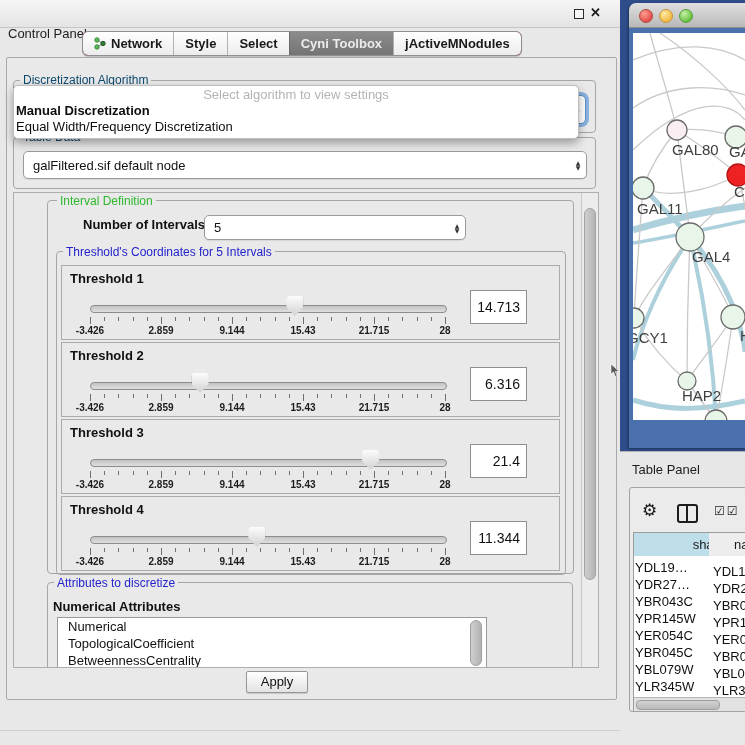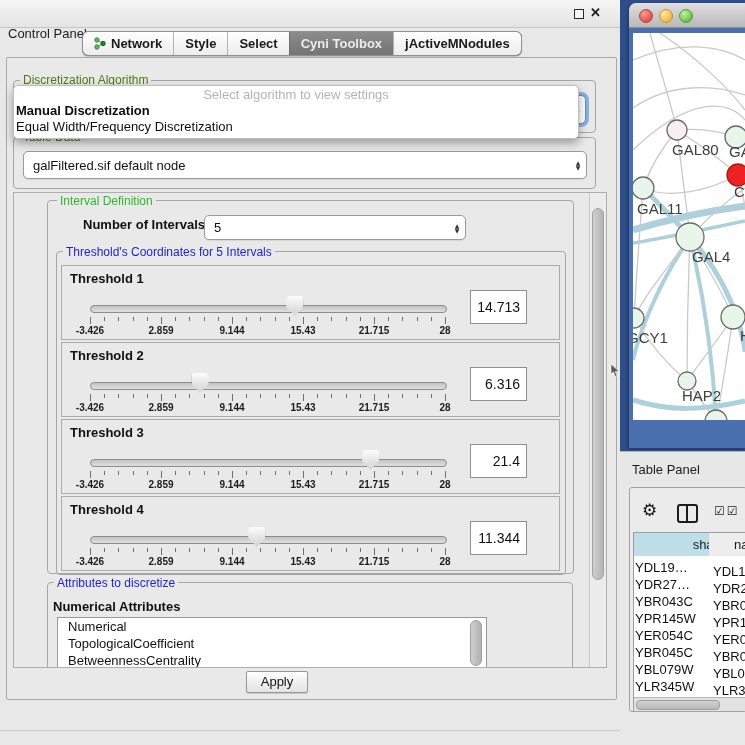--- a/index.html
+++ b/index.html
@@ -14,33 +14,33 @@
   .segbar{display:flex;align-items:stretch;border:1px solid #8f8f8f;border-radius:6px;overflow:hidden;background:#7f1d1d;box-shadow:0 1px 1px rgba(0,0,0,.18);}
   .seg{display:flex;align-items:center;gap:5px;padding:0 11px;font-size:13px;font-weight:700;color:#191919;background:linear-gradient(#ffffff,#ececec);border-left:1px solid #b2b2b2;white-space:nowrap;}
   .seg:first-child{border-left:none;}
   .seg-dark{background:linear-gradient(#8c8c8c,#747474);color:#ececec;border-left-color:#6d6d6d;}
   #top-tabs{left:82px;top:31px;height:23px;}
   #bottom-tabs{left:143px;top:704px;height:21px;}
   .bottom-line{left:0;top:730px;width:620px;height:1px;background:#cecece;}
   .content-panel{left:6px;top:57px;width:609px;height:641px;border:1px solid #a9a9a9;background:#e9e9e9;border-radius:2px;}
   
   .groupbox{position:absolute;border:1px solid #a6a6a6;border-radius:4px;}
-  .grouptitle{position:absolute;font-size:12px;background:#e9e9e9;padding:0 3px;white-space:nowrap;color:#4d7c0f;}
+  .grouptitle{position:absolute;font-size:12px;background:#e9e9e9;padding:0 3px;white-space:nowrap;color:#0c4a6e;}
   .gt-green{color:#2eb82e;}
   .gt-blue{color:#2323cc;}
   .combo{position:absolute;background:#fff;border:1px solid #9a9a9a;border-radius:5px;display:flex;align-items:center;font-size:13px;box-shadow:0 1px 1px rgba(0,0,0,.08);}
   .combo .val{flex:1;padding-left:9px;color:#111;overflow:hidden;white-space:nowrap;}
   .spin{width:16px;display:flex;flex-direction:column;align-items:center;justify-content:center;color:#333;font-size:6px;line-height:5px;font-family:"DejaVu Sans",sans-serif;}
   .focusring{box-shadow:0 0 0 3px rgba(106,158,220,.75);border-color:#5a90c8;}
   .popup{left:13px;top:85px;width:564px;height:52px;background:#fff;border:1px solid #bdbdbd;border-radius:5px;box-shadow:0 4px 10px rgba(0,0,0,.35);font-size:13px;overflow:hidden;}
   .popup-head{height:17px;text-align:center;color:#b4b4b4;line-height:17px;}
   .popup-item{height:16px;line-height:16px;padding-left:2px;color:#0e0e0e;}
   .popup-item.b{font-weight:700;}
   
-  .scrollpane{left:13px;top:192px;width:584px;height:474px;border:1px solid #aeaeae;background:#e9e9e9;overflow:hidden;padding-left:8px;}
+  .scrollpane{left:13px;top:192px;width:584px;height:474px;border:1px solid #aeaeae;background:#e9e9e9;overflow:hidden;}
   .vsb-track{right:0;top:0;width:16px;height:100%;border-left:1px solid #c9c9c9;background:#ececec;}
   .vsb-thumb{left:2px;top:15px;width:10px;height:370px;border-radius:6px;background:linear-gradient(90deg,#cfcfcf,#b4b4b4);border:1px solid #a3a3a3;}
   .bold13{font-size:13px;font-weight:700;color:#111;}
   .th-panel{position:absolute;left:47px;width:497px;height:73px;border:1px solid #ababab;background:#e9e9e9;}
   .th-label{position:absolute;left:8px;top:5px;font-size:13px;font-weight:700;color:#111;}
   .th-track{position:absolute;left:28px;top:39px;width:355px;height:6px;border:1px solid #8d8d8d;border-radius:4px;background:linear-gradient(#c3c3c3,#dfdfdf);}
   .th-thumb{position:absolute;top:30px;width:17px;height:20px;background:linear-gradient(#fcfcfc,#d2d2d2);clip-path:polygon(10% 0,90% 0,100% 14%,100% 55%,50% 100%,0 55%,0 14%);filter:drop-shadow(0 0 1px #767676);}
   .tick{position:absolute;top:51px;width:1px;height:4px;background:#6e6e6e;}
   .tick.major{height:7px;}
   .tick-label{position:absolute;top:59px;width:60px;text-align:center;font-size:10px;font-weight:700;color:#1c1c1c;}

